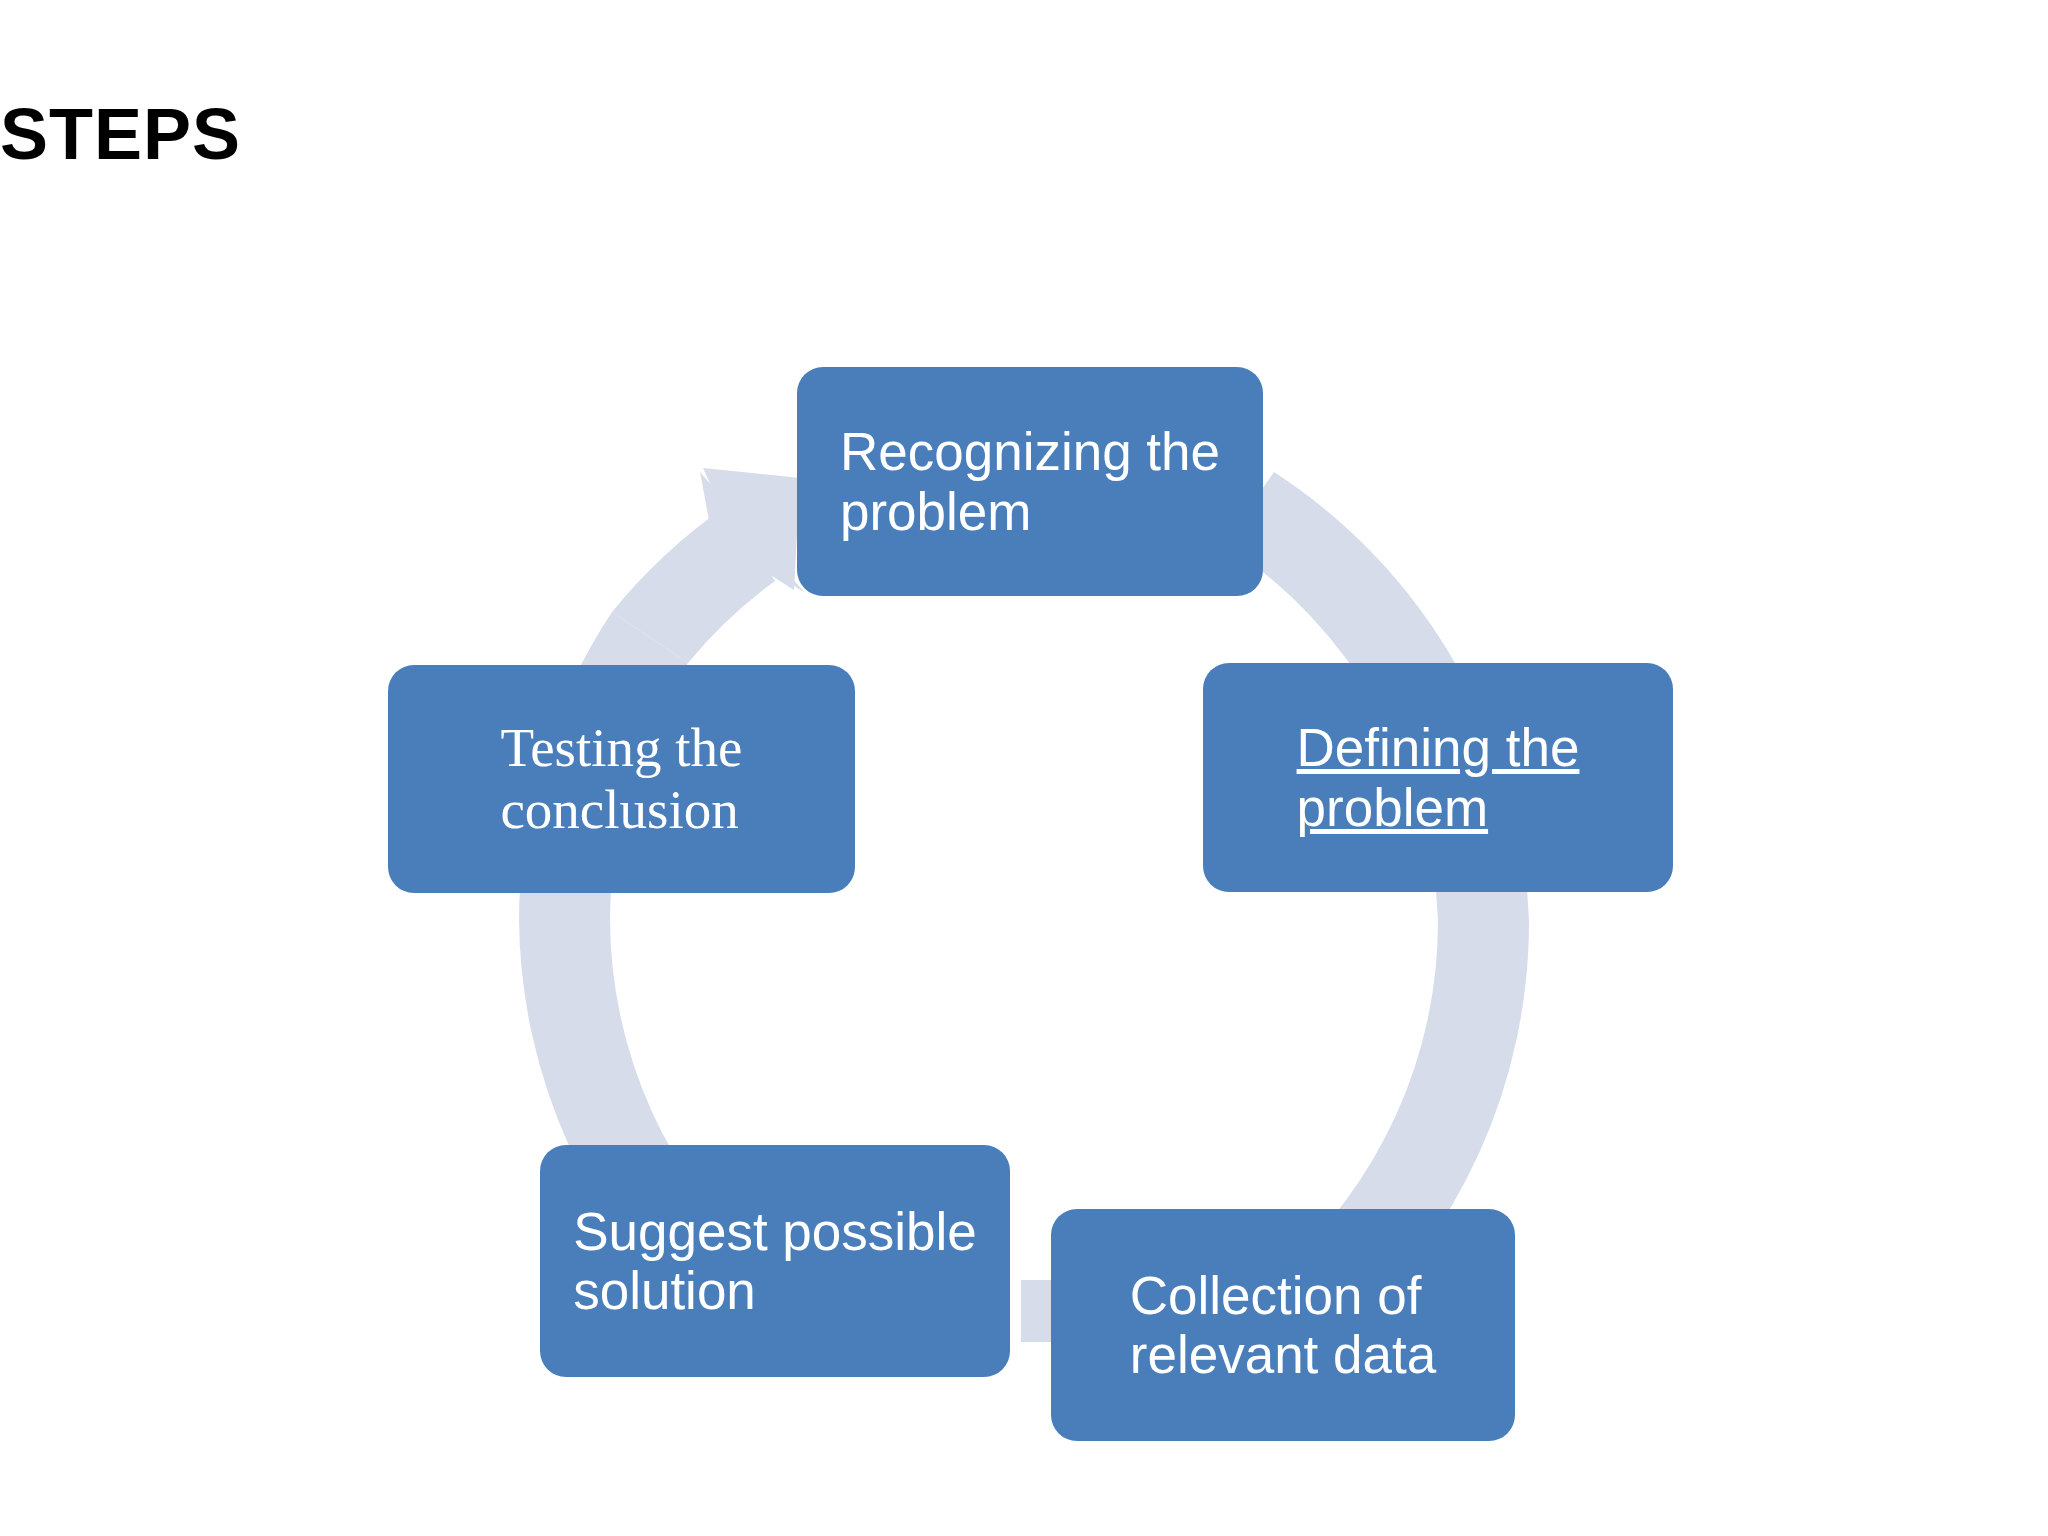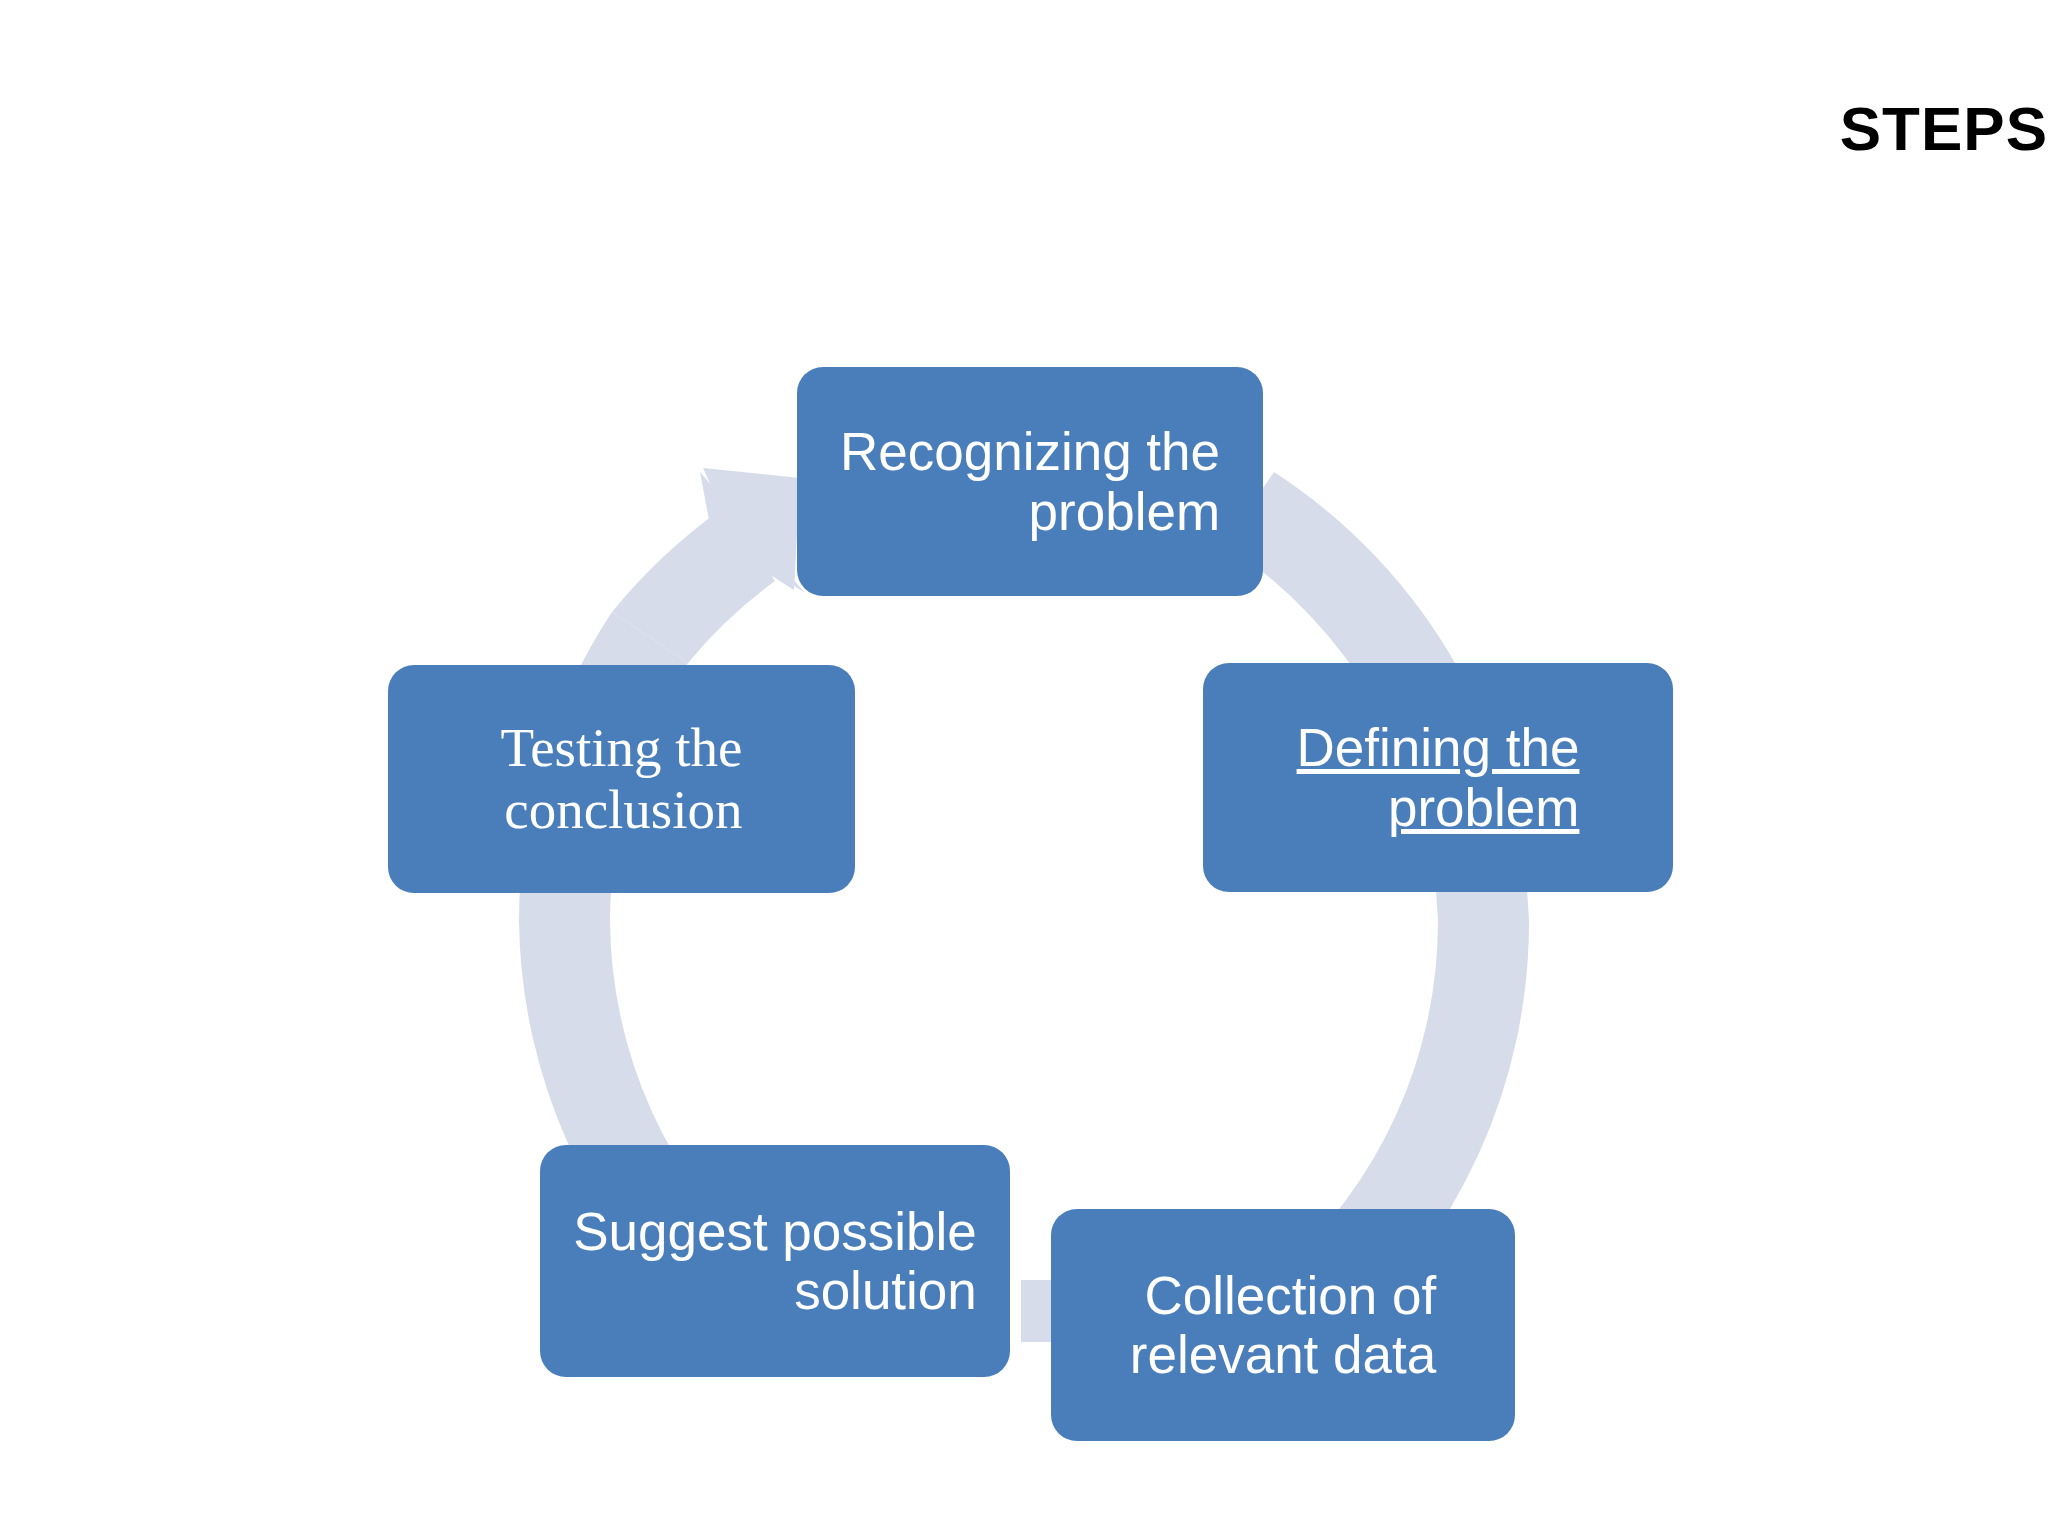--- a/index.html
+++ b/index.html
@@ -22,24 +22,24 @@
     height: 1536px;
     background: #ffffff;
   }
 
   
   #slide-title {
     position: absolute;
     left: 0;
     top: 98px;
     width: 2048px;
-    text-align: right;
+    text-align: left;
     font-family: "Liberation Sans", sans-serif;
     font-weight: bold;
-    font-size: 62px;
+    font-size: 72px;
     line-height: 1.0;
     letter-spacing: 1px;
     color: #000000;
     white-space: pre;
   }
 
   
   #cycle-ring-svg {
     position: absolute;
     left: 0;
@@ -51,21 +51,21 @@
   
   .step-box {
     position: absolute;
     box-sizing: border-box;
     border-radius: 26px;
     background: #4a7ebb;
     color: #ffffff;
     display: flex;
     align-items: center;
     justify-content: center;
-    text-align: right;
+    text-align: left;
     padding: 14px 16px;
     line-height: 1.12;
     font-size: 53px;
     font-family: "Liberation Sans", sans-serif;
     font-weight: normal;
     white-space: pre-line;
     z-index: 5;
   }
 
   

